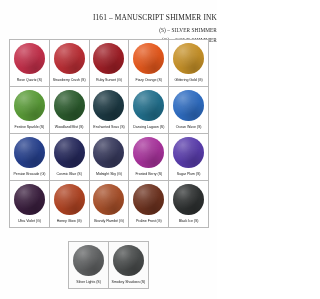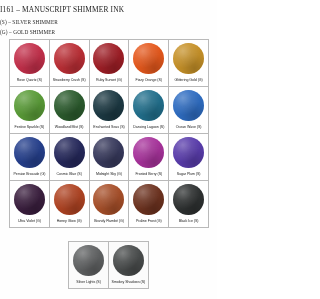--- a/index.html
+++ b/index.html
@@ -12,22 +12,22 @@
     position:relative;
   }
   .sheet{
     width:217px;height:299px;
     box-sizing:border-box;
     padding:0;
     background:#fefefe;
     position:relative;
   }
   .header{
-    text-align:left;
-    padding-top:5px;
+    text-align:right;
+    padding-top:13px;
   }
   .title{
     font-size:7.4px;
     letter-spacing:0.15px;
     color:#1b1b1b;
     font-variant:small-caps;
     font-weight:400;
     white-space:nowrap;
   }
   .sub{

